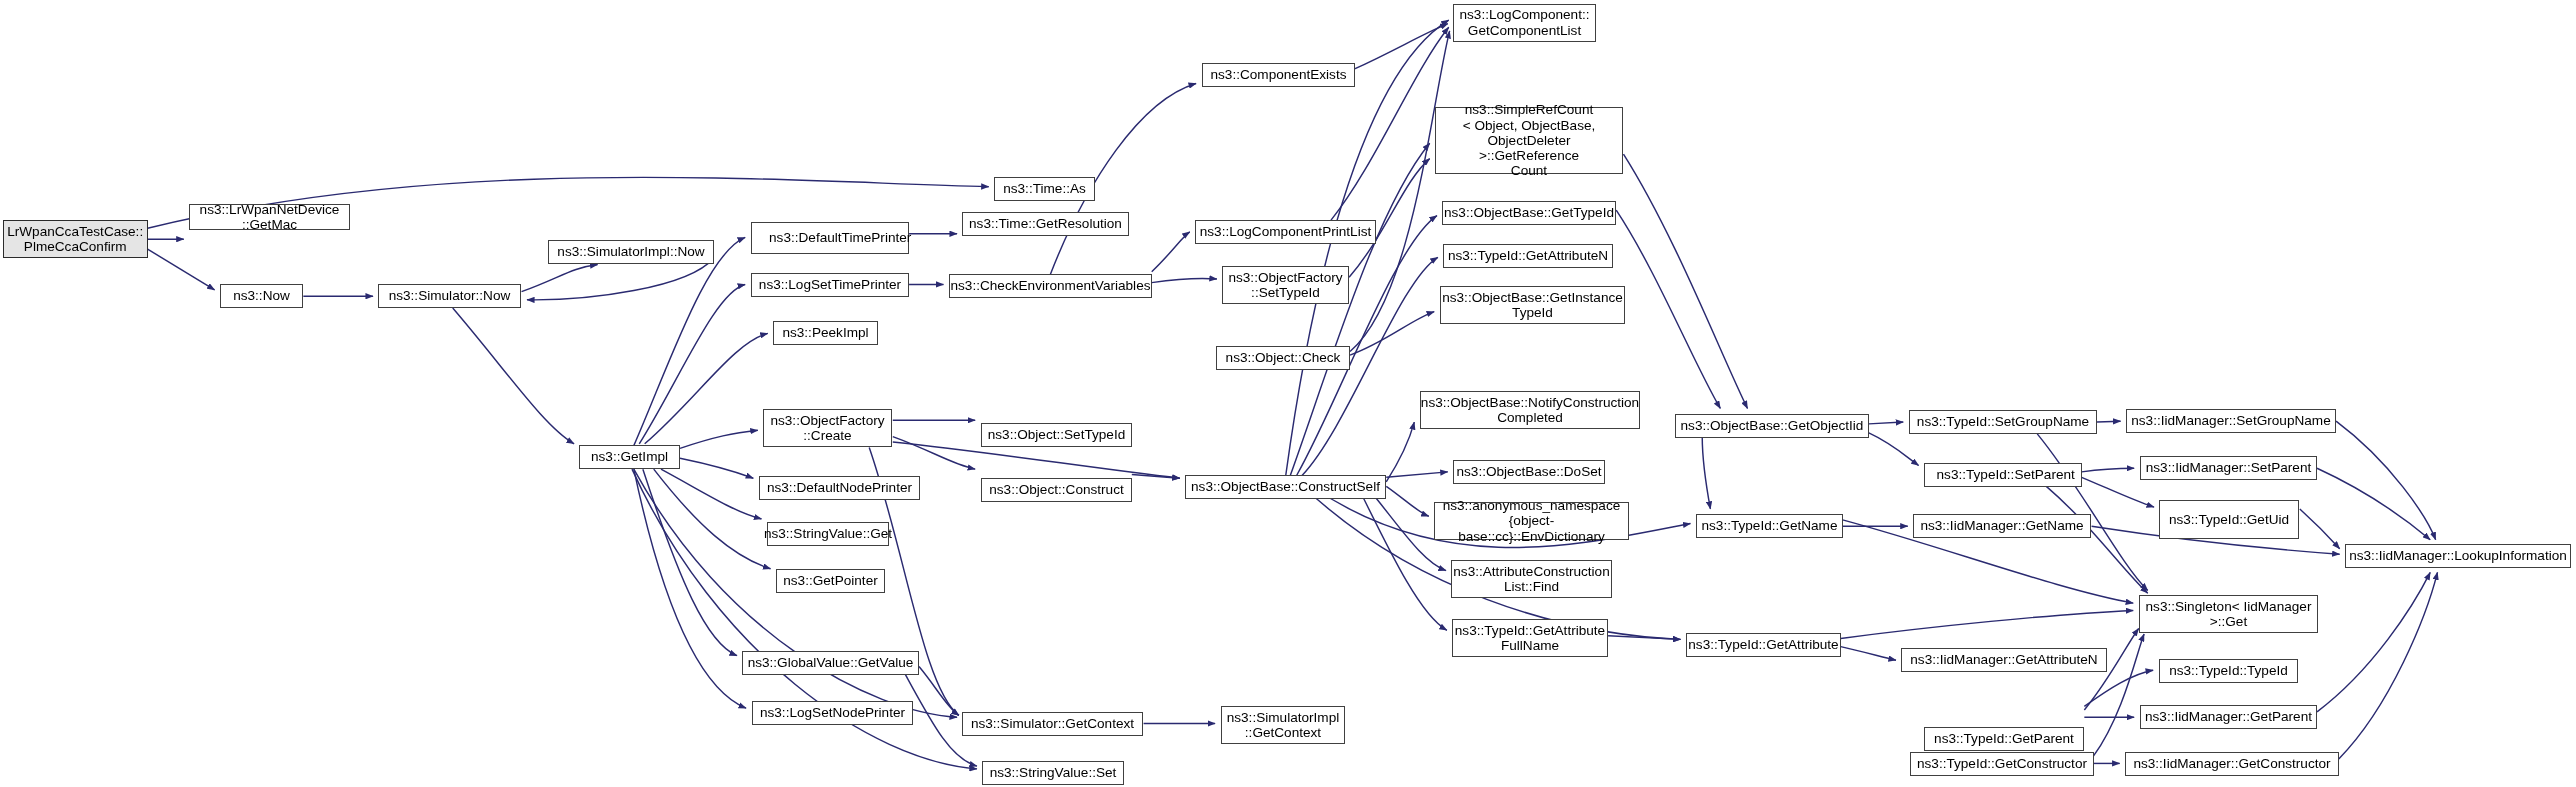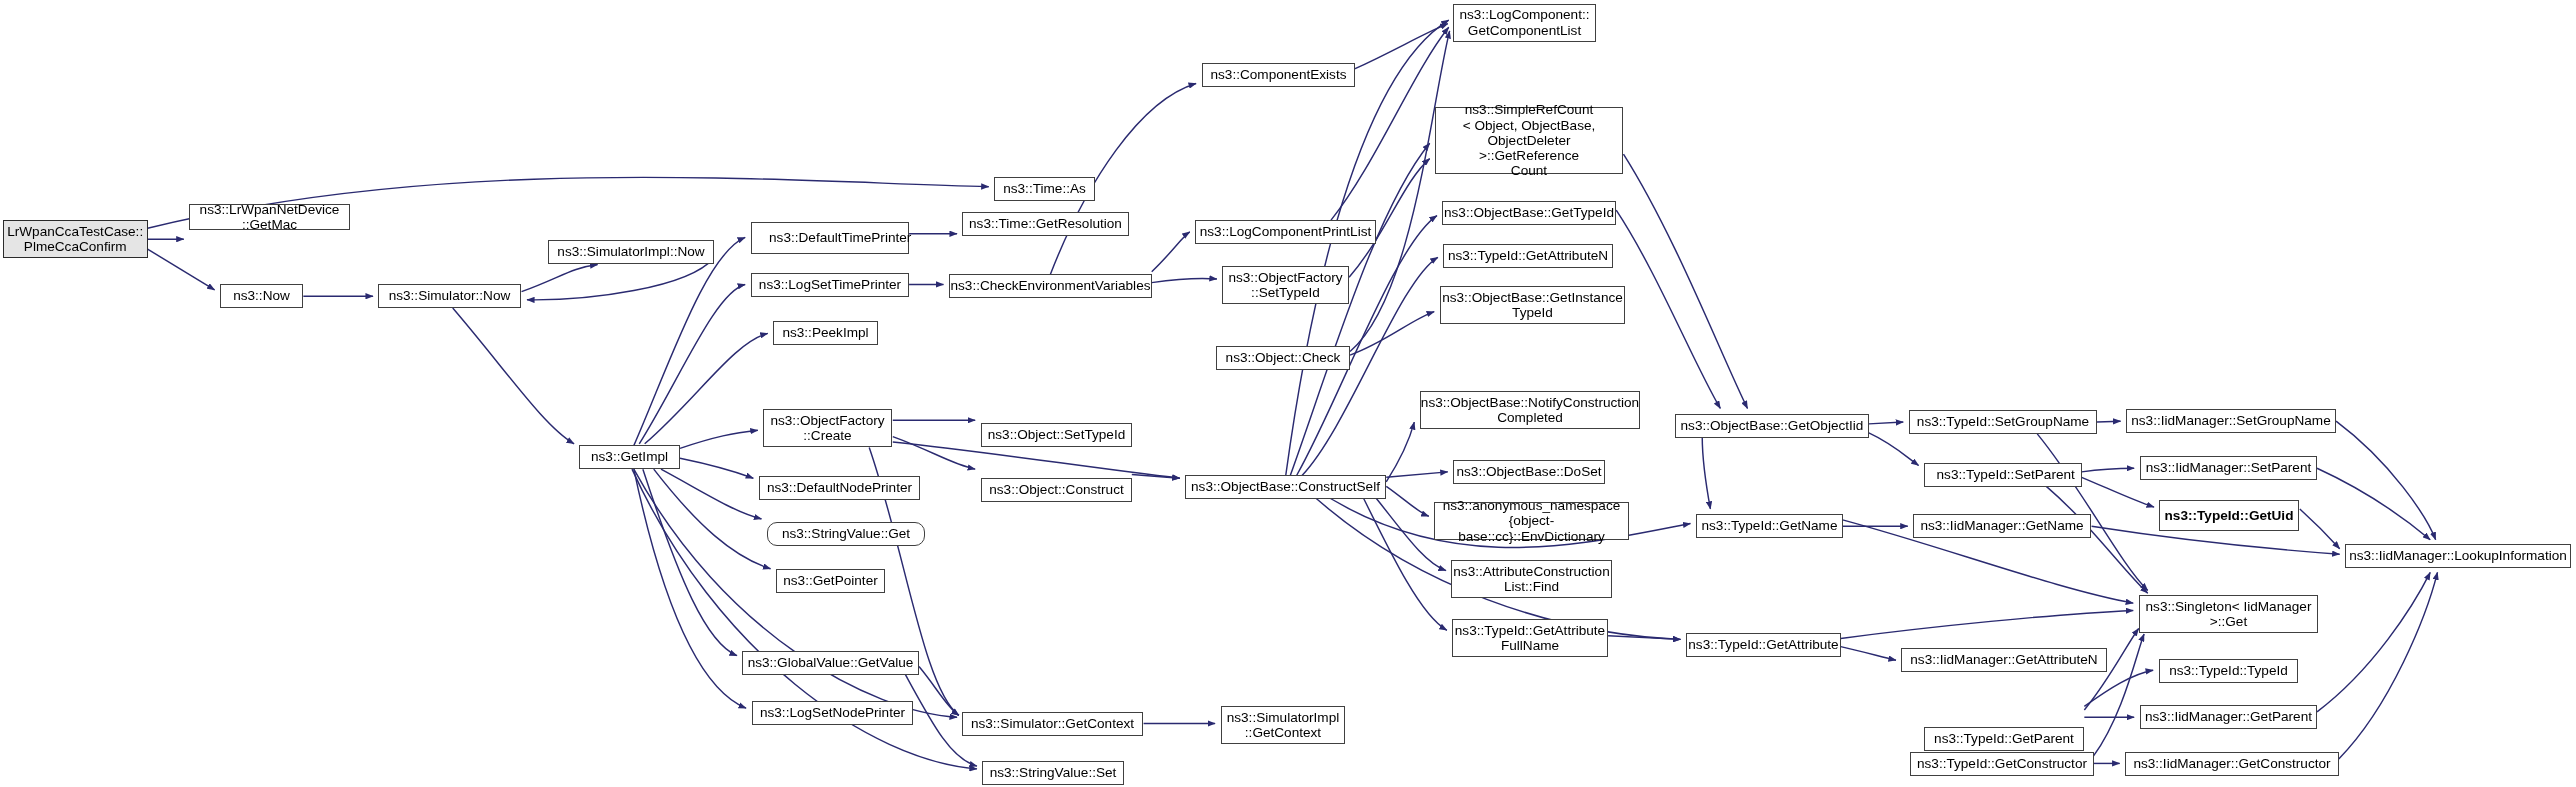--- a/index.html
+++ b/index.html
@@ -108,21 +108,21 @@
       <div class="node" style="left: 994px; top: 177px; width: 101px; height: 23.5px;">ns3::Time::As</div>
       <div class="node" style="left: 751px; top: 222px; width: 158px; height: 32px; padding-left: 24px;">ns3::DefaultTimePrinter</div>
       <div class="node" style="left: 962px; top: 212px; width: 167px; height: 23.5px;">ns3::Time::GetResolution</div>
       <div class="node" style="left: 751px; top: 273px; width: 158px; height: 23.5px;">ns3::LogSetTimePrinter</div>
       <div class="node" style="left: 949px; top: 274px; width: 203px; height: 23.5px;">ns3::CheckEnvironmentVariables</div>
       <div class="node" style="left: 773px; top: 321px; width: 105px; height: 23.5px;">ns3::PeekImpl</div>
       <div class="node" style="left: 579px; top: 445px; width: 101px; height: 23.5px;">ns3::GetImpl</div>
       <div class="node" style="left: 763px; top: 409px; width: 129px; height: 38px;">ns3::ObjectFactory
 ::Create</div>
       <div class="node" style="left: 759px; top: 476px; width: 161px; height: 23.5px;">ns3::DefaultNodePrinter</div>
-      <div class="node" style="left: 767px; top: 522px; width: 158px; height: 23.5px; border-radius: 10px;">ns3::StringValue::Get</div>
+      <div class="node" style="left: 767px; top: 522px; width: 122px; height: 23.5px;">ns3::StringValue::Get</div>
       <div class="node" style="left: 776px; top: 569px; width: 109px; height: 23.5px;">ns3::GetPointer</div>
       <div class="node" style="left: 742px; top: 651px; width: 177px; height: 23.5px;">ns3::GlobalValue::GetValue</div>
       <div class="node" style="left: 752px; top: 701px; width: 161px; height: 23.5px;">ns3::LogSetNodePrinter</div>
       <div class="node" style="left: 981px; top: 413px; width: 151px; height: 23.5px; margin-top: 10px;">ns3::Object::SetTypeId</div>
       <div class="node" style="left: 981px; top: 463px; width: 151px; height: 23.5px; margin-top: 15px;">ns3::Object::Construct</div>
       <div class="node" style="left: 962px; top: 712px; width: 181px; height: 23.5px;">ns3::Simulator::GetContext</div>
       <div class="node" style="left: 982px; top: 761px; width: 142px; height: 23.5px;">ns3::StringValue::Set</div>
       <div class="node" style="left: 1221px; top: 706px; width: 124px; height: 38px;">ns3::SimulatorImpl
 ::GetContext</div>
       <div class="node" style="left: 1202px; top: 63px; width: 153px; height: 23.5px;">ns3::ComponentExists</div>
@@ -154,21 +154,21 @@
       <div class="node" style="left: 1696px; top: 514px; width: 147px; height: 23.5px;">ns3::TypeId::GetName</div>
       <div class="node" style="left: 1686px; top: 633px; width: 155px; height: 23.5px;">ns3::TypeId::GetAttribute</div>
       <div class="node" style="left: 1909px; top: 410px; width: 188px; height: 23.5px;">ns3::TypeId::SetGroupName</div>
       <div class="node" style="left: 1924px; top: 463px; width: 158px; height: 23.5px; padding-left: 9px;">ns3::TypeId::SetParent</div>
       <div class="node" style="left: 1913px; top: 514px; width: 178px; height: 23.5px;">ns3::IidManager::GetName</div>
       <div class="node" style="left: 1901px; top: 648px; width: 206px; height: 23.5px;">ns3::IidManager::GetAttributeN</div>
       <div class="node" style="left: 1924px; top: 699px; width: 160px; height: 23.5px; margin-top: 28px;">ns3::TypeId::GetParent</div>
       <div class="node" style="left: 1910px; top: 752px; width: 184px; height: 23.5px;">ns3::TypeId::GetConstructor</div>
       <div class="node" style="left: 2126px; top: 409px; width: 210px; height: 23.5px;">ns3::IidManager::SetGroupName</div>
       <div class="node" style="left: 2140px; top: 456px; width: 177px; height: 23.5px;">ns3::IidManager::SetParent</div>
-      <div class="node" style="left: 2159px; top: 500px; width: 140px; height: 31px; font-weight: bold;">ns3::TypeId::GetUid</div>
+      <div class="node" style="left: 2159px; top: 500px; width: 140px; height: 39px;">ns3::TypeId::GetUid</div>
       <div class="node" style="left: 2139px; top: 595px; width: 179px; height: 38px;">ns3::Singleton&lt; IidManager
 &gt;::Get</div>
       <div class="node" style="left: 2159px; top: 659px; width: 139px; height: 23.5px;">ns3::TypeId::TypeId</div>
       <div class="node" style="left: 2140px; top: 705px; width: 177px; height: 23.5px;">ns3::IidManager::GetParent</div>
       <div class="node" style="left: 2125px; top: 752px; width: 214px; height: 23.5px;">ns3::IidManager::GetConstructor</div>
       <div class="node" style="left: 2345px; top: 544px; width: 226px; height: 23.5px;">ns3::IidManager::LookupInformation</div>
     </div>
 </div>
 
 

